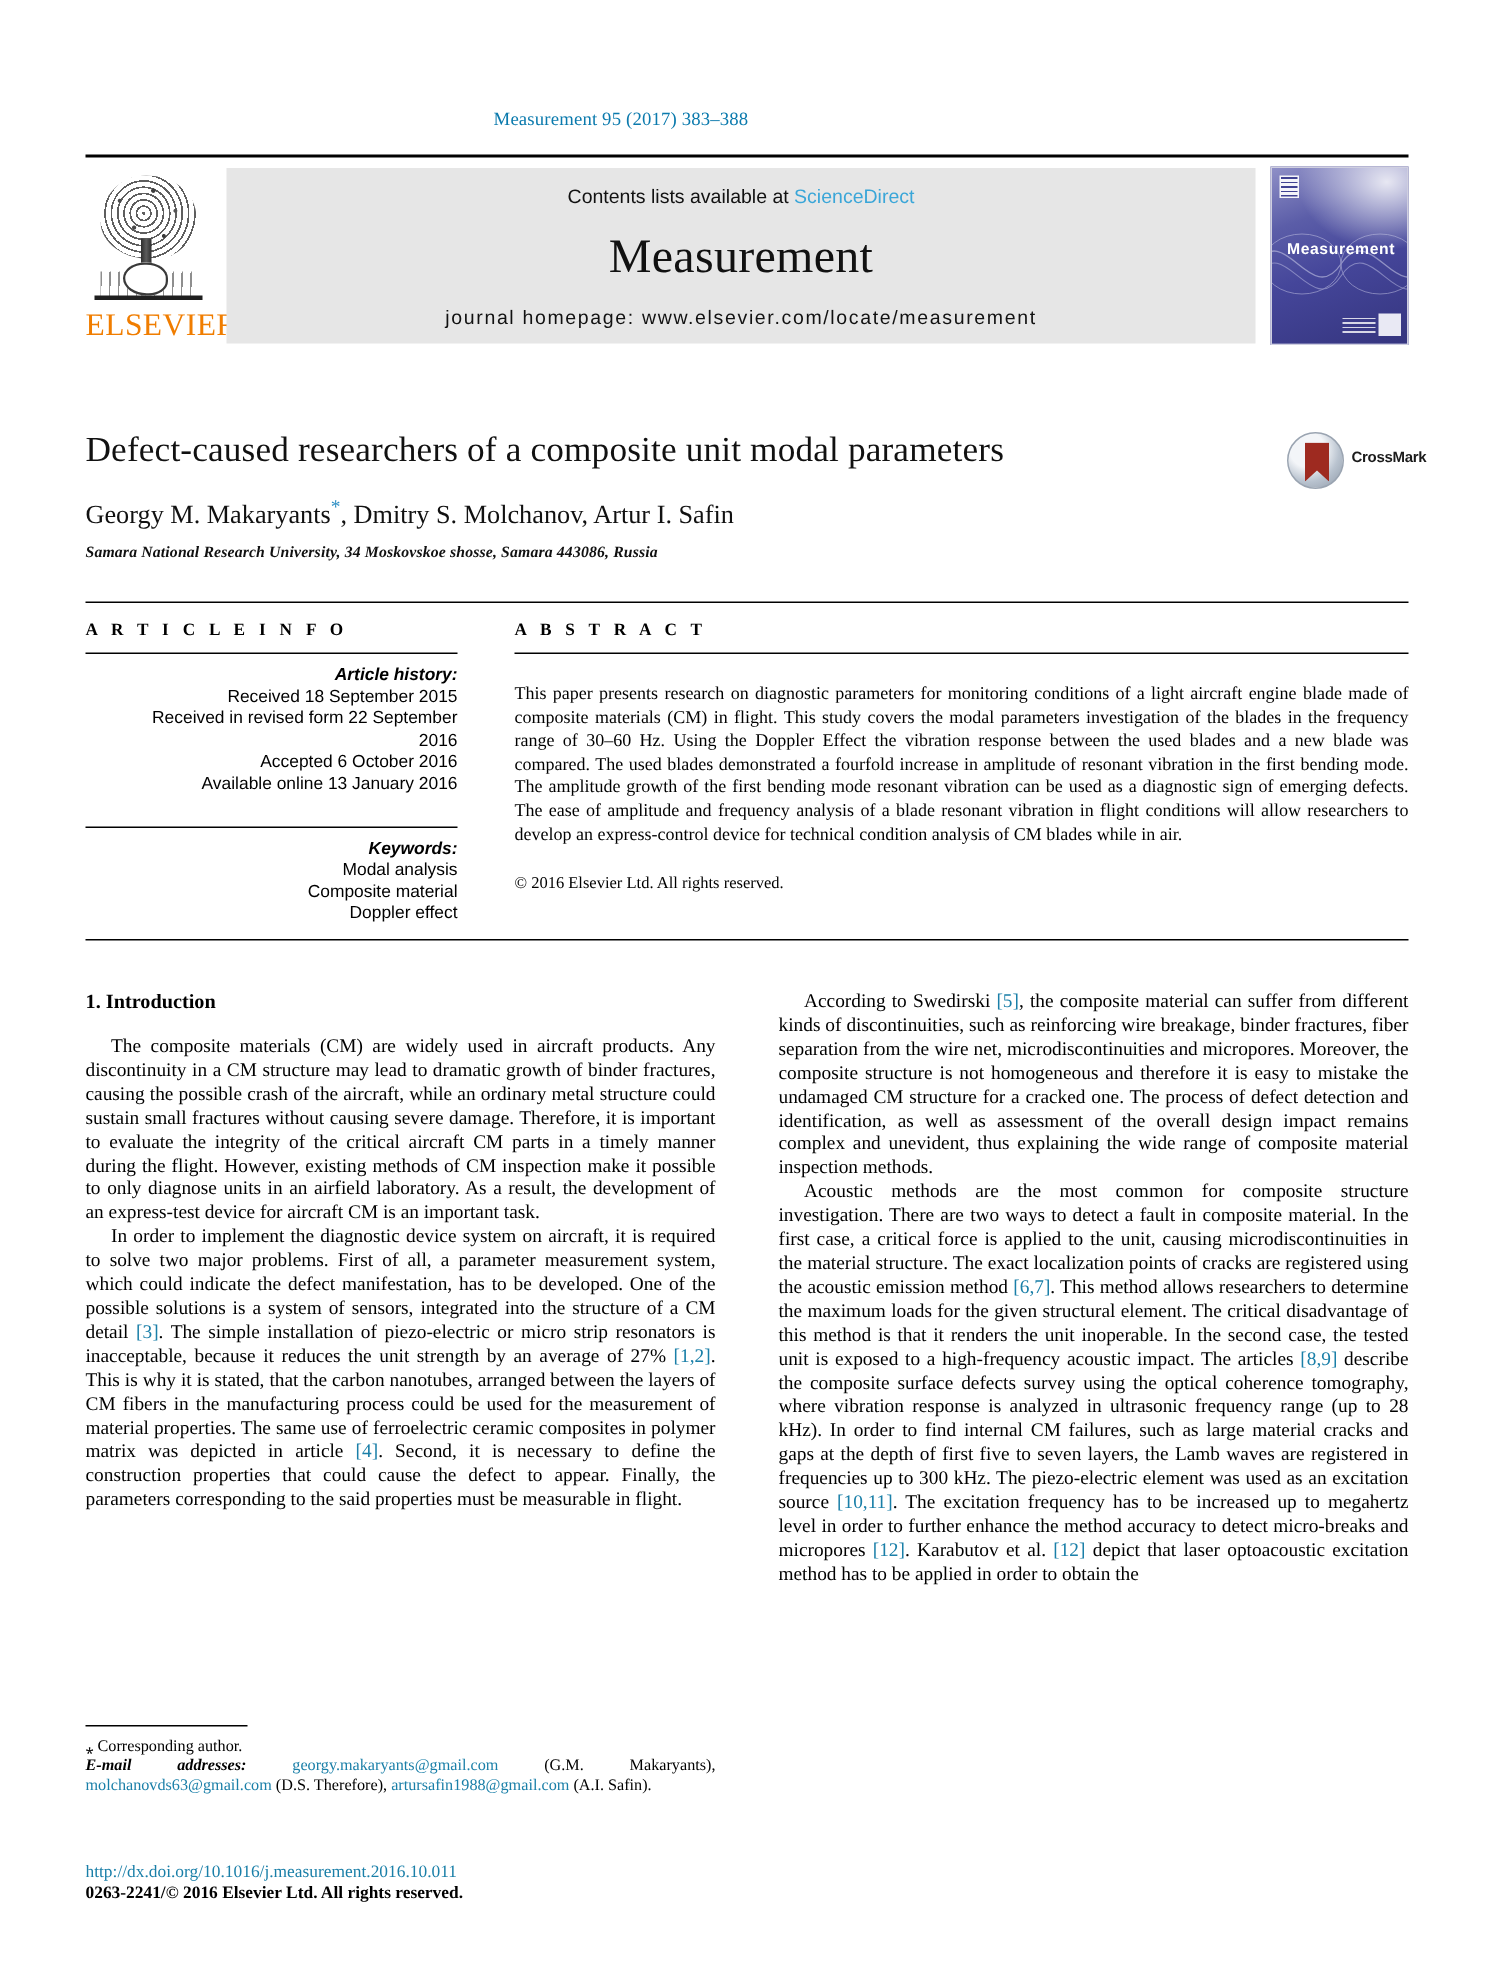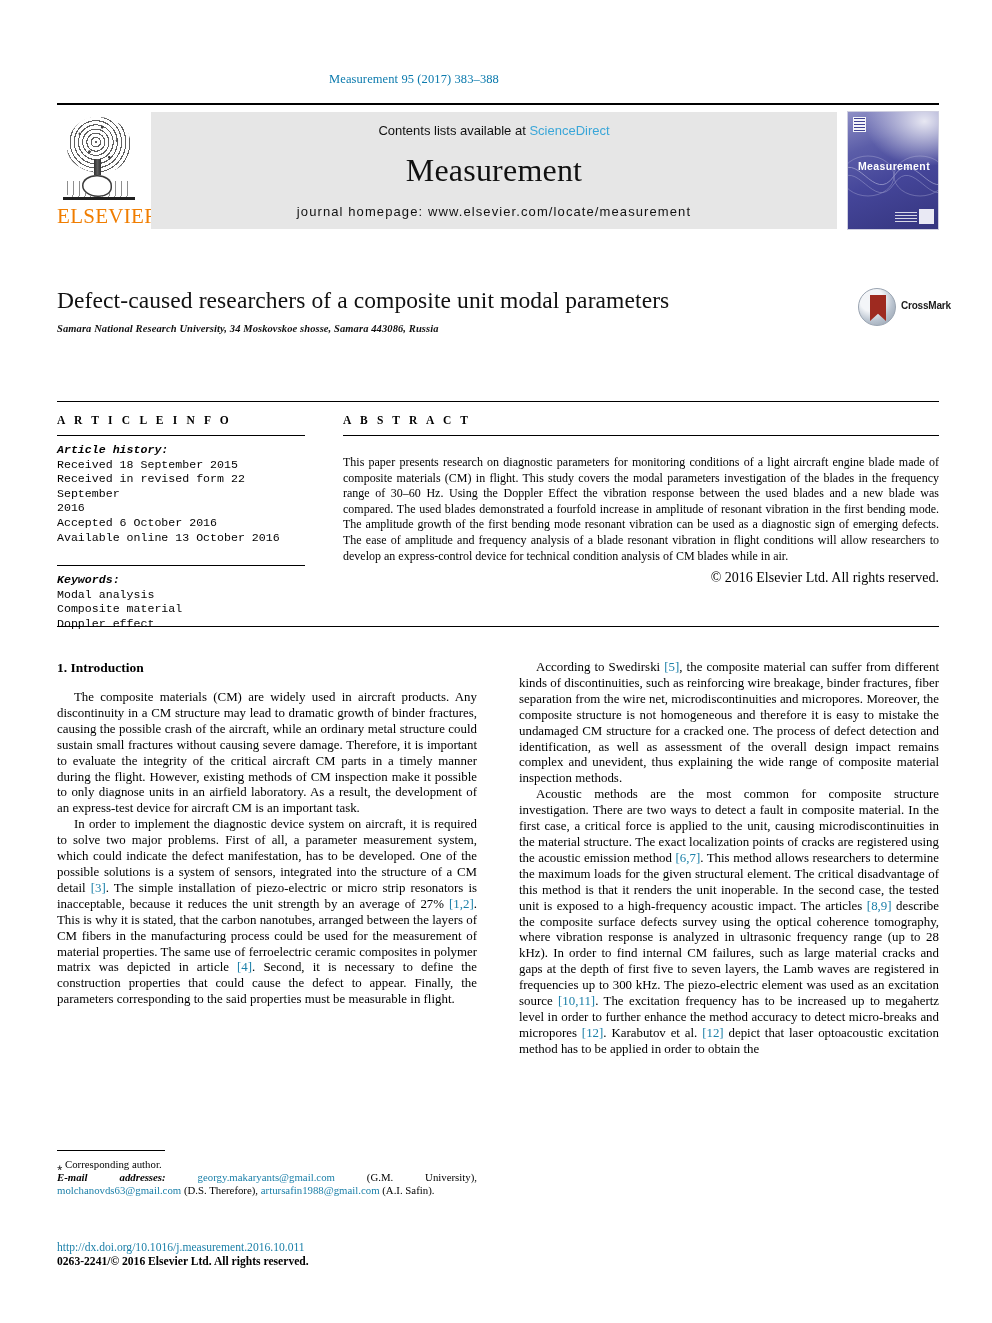--- a/index.html
+++ b/index.html
@@ -325,42 +325,43 @@
     letter-spacing: 3.2px;
     color: #000;
   }
   .hr-thin {
     height: 1px;
     background: #000;
     margin-top: 9px;
   }
   .info-group {
     margin-top: 7px;
-    font-family: Liberation Mono, monospace;
+    font-family: Liberation Sans, sans-serif;
     font-size: 11.6px;
     line-height: 14.6px;
     color: #000;
+    text-align: right;
   }
   .info-label {
     font-style: italic;
     font-weight: bold;
   }
   .abstract-body {
     margin-top: 19px;
     font-family: "Liberation Serif", serif;
     font-size: 12px;
     line-height: 15.6px;
     text-align: justify;
     color: #000;
   }
   .abstract-rights {
-    margin-top: 6px;
-    text-align: right;
-    font-family: "Liberation Serif", serif;
-    font-size: 14px;
+    margin-top: 19px;
+    text-align: left;
+    font-family: "Liberation Serif", serif;
+    font-size: 11px;
     color: #000;
   }
 
   
   .col {
     position: absolute;
     top: 660px;
     width: 420px;
     font-family: "Liberation Serif", serif;
     font-size: 12.9px;
@@ -468,20 +469,21 @@
           <div class="cover-foot-lines"></div>
           <div class="cover-foot-box"></div>
         </div>
       </div>
 
     </div>
   </div>
 
   <div class="title-block">
     <div class="paper-title">Defect-caused researchers of a composite unit modal parameters</div>
+    <div class="authors"><span>Georgy M. Makaryants</span><span class="star">*</span><span>, Dmitry S. Molchanov, Artur I. Safin</span></div>
     <div class="affiliation">Samara National Research University, 34 Moskovskoe shosse, Samara 443086, Russia</div>
   </div>
 
   <div class="crossmark">
     <div class="cm-circle">
       <div class="cm-ribbon"></div>
     </div>
     <div class="cm-text">CrossMark</div>
   </div>
 
@@ -490,21 +492,21 @@
 
   <div class="info-col">
     <div class="sec-head">A R T I C L E   I N F O</div>
     <div class="hr-thin"></div>
     <div class="info-group">
       <div class="info-label">Article history:</div>
       <div>Received 18 September 2015</div>
       <div>Received in revised form 22 September</div>
       <div>2016</div>
       <div>Accepted 6 October 2016</div>
-      <div>Available online 13 October 2016</div>
+      <div>Available online 13 January 2016</div>
     </div>
     <div class="hr-thin" style="margin-top:20px"></div>
     <div class="info-group">
       <div class="info-label">Keywords:</div>
       <div>Modal analysis</div>
       <div>Composite material</div>
       <div>Doppler effect</div>
     </div>
   </div>
 
@@ -522,21 +524,21 @@
   </div>
 
   <div class="col col-right">
     <p><span>According to Swedirski </span><span class="ref">[5]</span><span>, the composite material can suffer from different kinds of discontinuities, such as reinforcing wire breakage, binder fractures, fiber separation from the wire net, microdiscontinuities and micropores. Moreover, the composite structure is not homogeneous and therefore it is easy to mistake the undamaged CM structure for a cracked one. The process of defect detection and identification, as well as assessment of the overall design impact remains complex and unevident, thus explaining the wide range of composite material inspection methods.</span></p>
     <p><span>Acoustic methods are the most common for composite structure investigation. There are two ways to detect a fault in composite material. In the first case, a critical force is applied to the unit, causing microdiscontinuities in the material structure. The exact localization points of cracks are registered using the acoustic emission method </span><span class="ref">[6,7]</span><span>. This method allows researchers to determine the maximum loads for the given structural element. The critical disadvantage of this method is that it renders the unit inoperable. In the second case, the tested unit is exposed to a high-frequency acoustic impact. The articles </span><span class="ref">[8,9]</span><span> describe the composite surface defects survey using the optical coherence tomography, where vibration response is analyzed in ultrasonic frequency range (up to 28 kHz). In order to find internal CM failures, such as large material cracks and gaps at the depth of first five to seven layers, the Lamb waves are registered in frequencies up to 300 kHz. The piezo-electric element was used as an excitation source </span><span class="ref">[10,11]</span><span>. The excitation frequency has to be increased up to megahertz level in order to further enhance the method accuracy to detect micro-breaks and micropores </span><span class="ref">[12]</span><span>. Karabutov et al. </span><span class="ref">[12]</span><span> depict that laser optoacoustic excitation method has to be applied in order to obtain the</span></p>
   </div>
 
   <div class="footnote-rule"></div>
   <div class="footnote">
     <div><span class="fn-star">⁎ </span><span>Corresponding author.</span></div>
-    <div><span class="fn-label">E-mail addresses: </span><span class="mail">georgy.makaryants@gmail.com</span><span> (G.M. University), </span><span class="mail">molchanovds63@gmail.com</span><span> (D.S. Therefore), </span><span class="mail">artursafin1988@gmail.com</span><span> (A.I. Safin).</span></div>
+    <div><span class="fn-label">E-mail addresses: </span><span class="mail">georgy.makaryants@gmail.com</span><span> (G.M. Makaryants), </span><span class="mail">molchanovds63@gmail.com</span><span> (D.S. Therefore), </span><span class="mail">artursafin1988@gmail.com</span><span> (A.I. Safin).</span></div>
   </div>
 
   <div class="doi-block">
     <div class="doi-link">http://dx.doi.org/10.1016/j.measurement.2016.10.011</div>
     <div class="copyright-line">0263-2241/© 2016 Elsevier Ltd. All rights reserved.</div>
   </div>
 
 </div>
 
 </body></html>

